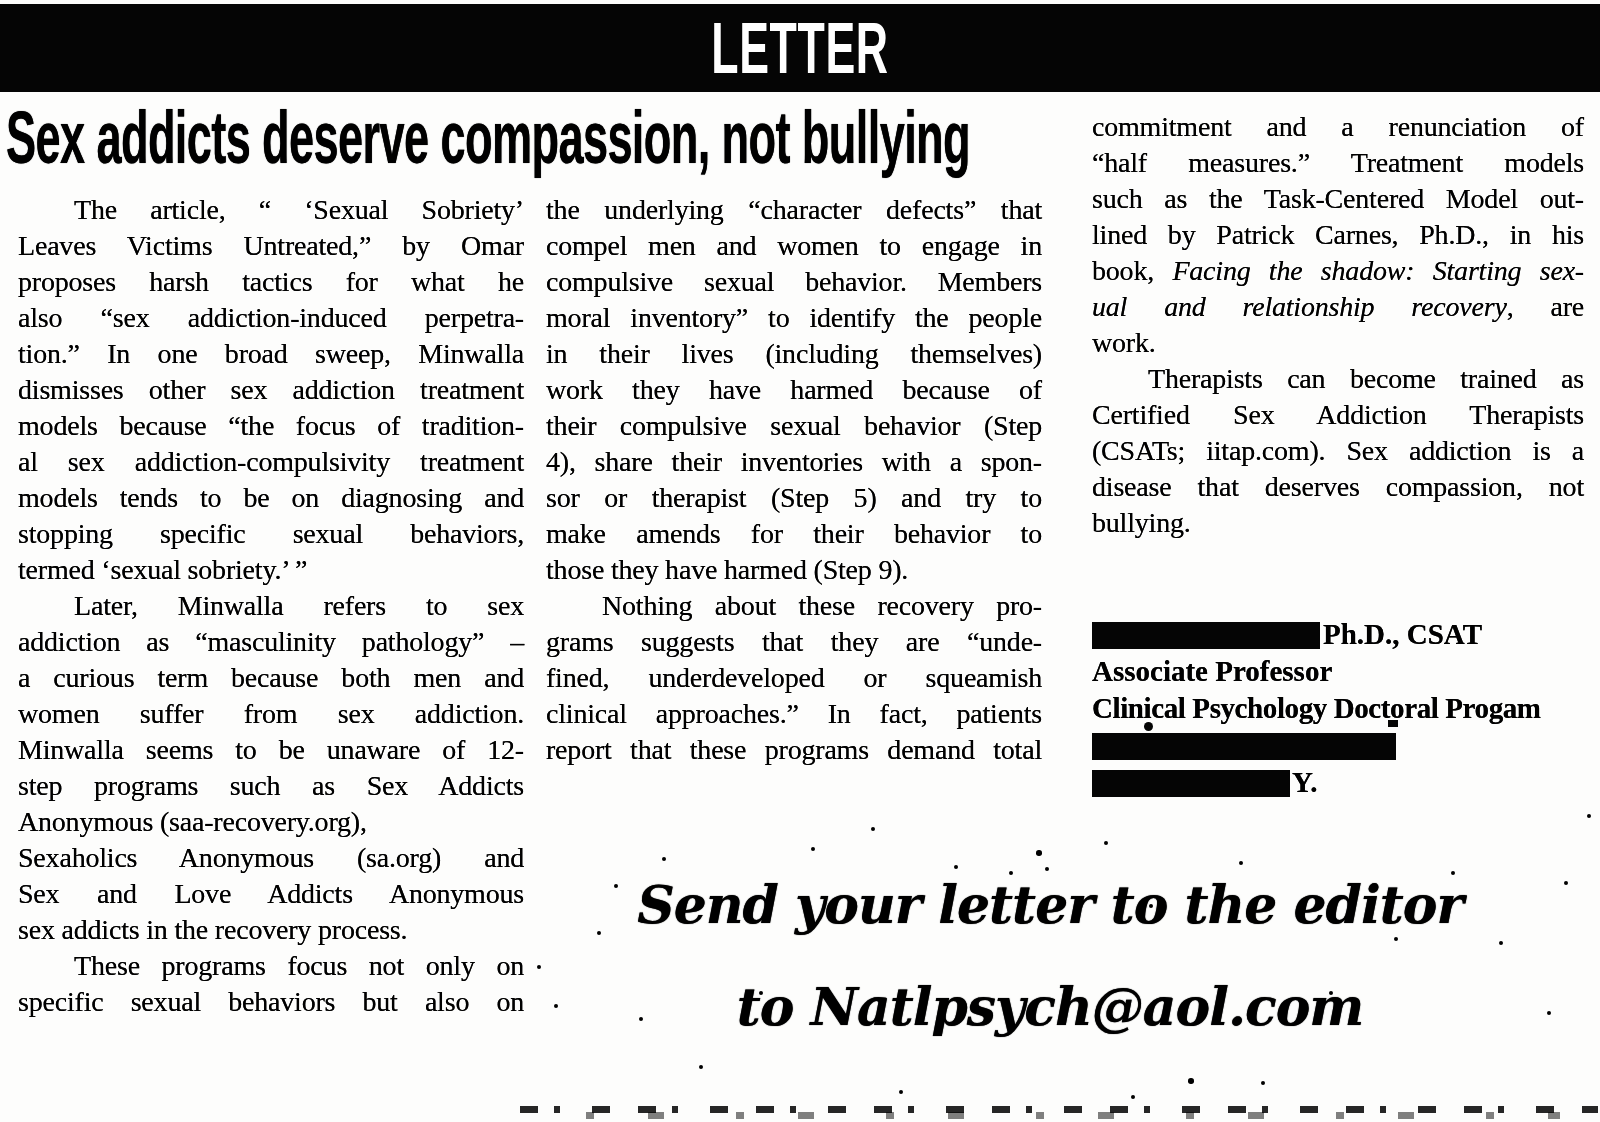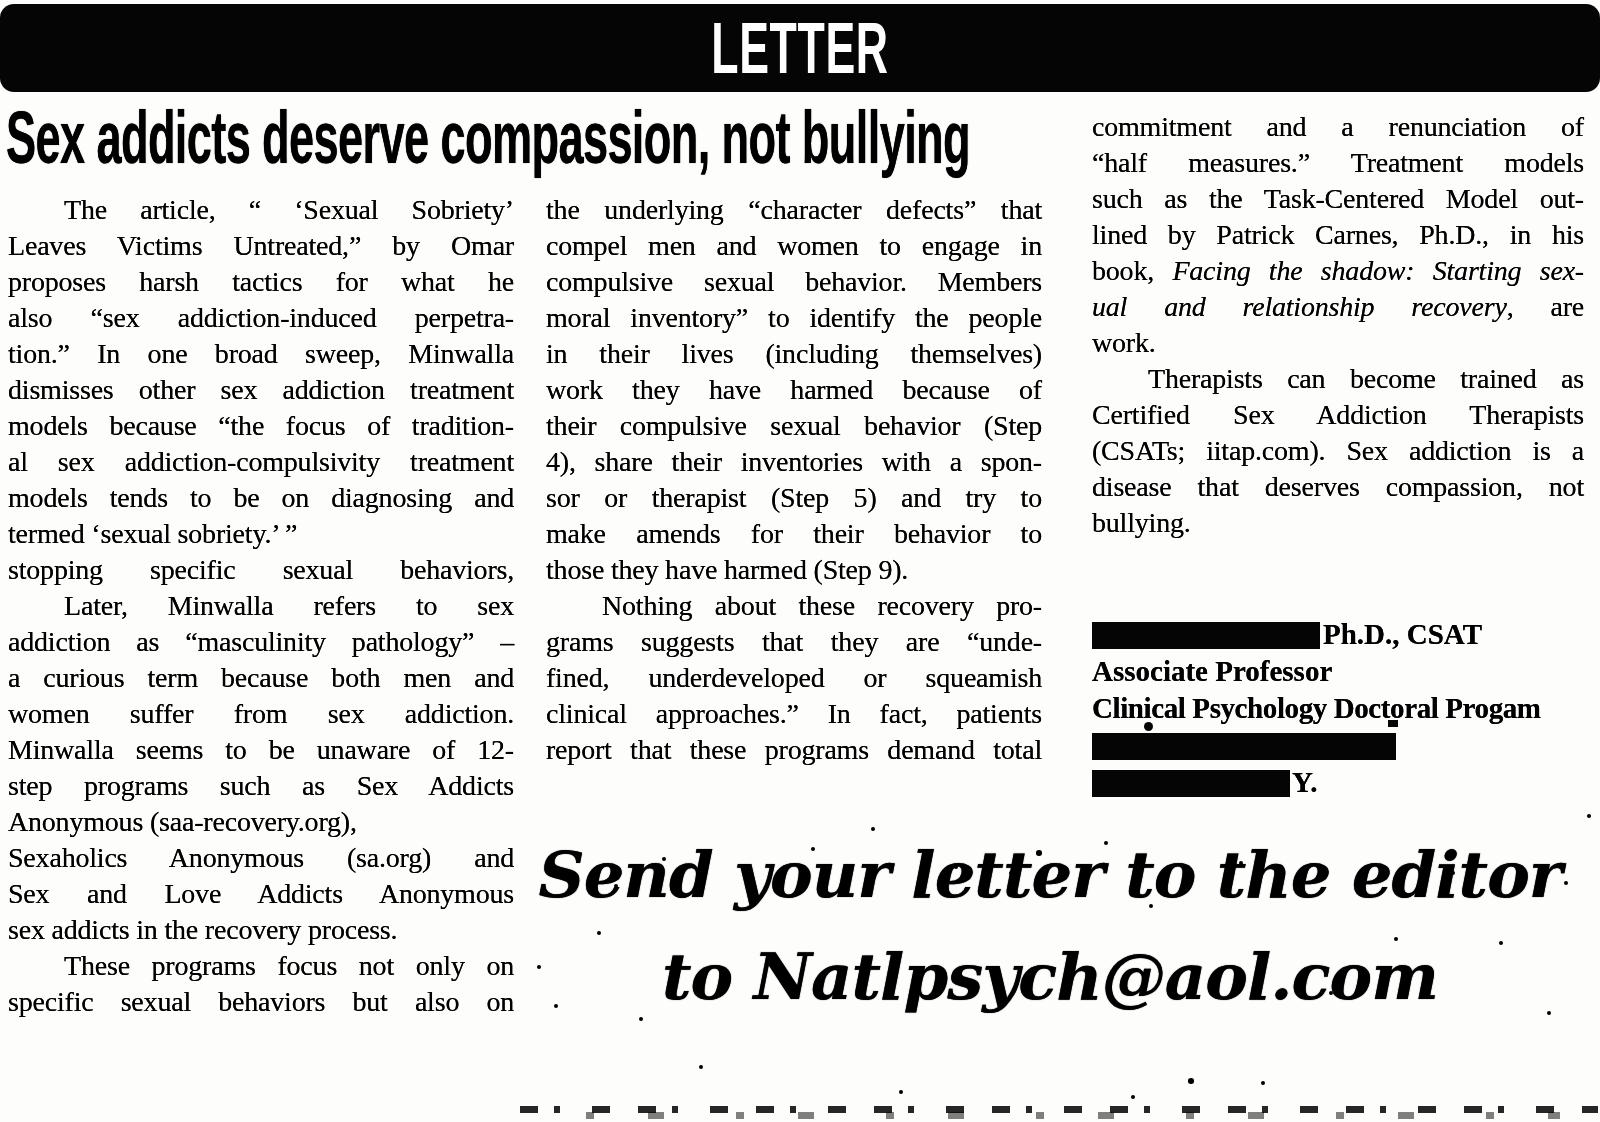--- a/index.html
+++ b/index.html
@@ -4,64 +4,64 @@
 <style>
   html,body{margin:0;padding:0;background:#e8e8e8;}
   #page{
     position:relative;width:1600px;height:1122px;background:#fdfdfc;
     overflow:hidden;color:#000;
     font-family:"Liberation Serif", serif;
   }
   
   .banner{
     position:absolute;left:0;top:4px;width:1600px;height:88px;background:#050505;
-    display:flex;align-items:center;justify-content:center;border-radius:14px;
+    display:flex;align-items:center;justify-content:center;
   }
   .banner-label{
     color:#fff;font-family:"Liberation Sans", sans-serif;font-weight:bold;
     font-size:72px;letter-spacing:1px;transform:scaleX(0.62);transform-origin:center;
     white-space:nowrap;
   }
   
   .headline{
     position:absolute;left:6px;top:96px;height:84px;white-space:nowrap;
     font-family:"Liberation Sans", sans-serif;font-weight:bold;font-size:74px;
     line-height:84px;letter-spacing:-1px;color:#000;
     transform:scaleX(0.61);transform-origin:left center;
     text-shadow:0 0 1px #000;
   }
   
   .col{
     position:absolute;font-size:28px;line-height:36px;letter-spacing:-0.2px;
     text-shadow:0 0 0.5px rgba(0,0,0,.85);
   }
-  #col1{left:8px;top:192px;width:506px;}
+  #col1{left:18px;top:192px;width:506px;}
   #col2{left:546px;top:192px;width:496px;}
   #col3{left:1092px;top:109px;width:492px;}
   .line{text-align:justify;text-align-last:justify;height:36px;overflow:visible;}
   .line.end{text-align-last:left;}
   .line.ind{text-indent:56px;}
   .italic{font-style:italic;}
   
   .sig{
     position:absolute;left:1092px;top:616px;width:510px;
     font-weight:bold;font-size:29px;line-height:37px;
     text-shadow:0 0 0.5px rgba(0,0,0,.85);white-space:nowrap;
   }
   .sig .tight{letter-spacing:-0.4px;}
   .bar{display:inline-block;background:#050505;height:27px;vertical-align:-5px;}
   .bar-name{width:228px;margin-right:3px;}
   .bar-univ{width:304px;}
   .bar-city{width:198px;margin-right:2px;}
   .desc-mark{position:absolute;background:#050505;}
   
   .footer-note{
-    position:absolute;left:500px;top:824px;width:1100px;text-align:center;
+    position:absolute;left:500px;top:854px;width:1100px;text-align:center;
     font-family:"DejaVu Serif", serif;font-style:italic;font-weight:bold;
-    font-size:64px;line-height:102px;letter-spacing:-1px;
+    font-size:52px;line-height:102px;letter-spacing:-1px;
     text-shadow:0 0 1px rgba(0,0,0,.9);
   }
   
   .noise-dots{
     position:absolute;left:0;top:0;width:2px;height:2px;background:transparent;border-radius:50%;
     box-shadow:
       555px 1005px 0 1px #000, 598px 932px 0 1px #000, 640px 1018px 0 1px #000,
       663px 858px 0 1px #000, 700px 1066px 0 1px #000, 760px 992px 0 1px #000,
       812px 848px 0 1px #000, 872px 828px 0 1px #000, 900px 1091px 0 1px #000,
       955px 866px 0 1px #000, 1010px 872px 0 1px #000, 1038px 852px 0 2px #000,
@@ -97,22 +97,22 @@
   <div id="col1" class="col">
     <div class="line ind">The article, “ ‘Sexual Sobriety’</div>
     <div class="line">Leaves Victims Untreated,” by Omar</div>
     <div class="line">proposes harsh tactics for what he</div>
     <div class="line">also “sex addiction-induced perpetra-</div>
     <div class="line">tion.” In one broad sweep, Minwalla</div>
     <div class="line">dismisses other sex addiction treatment</div>
     <div class="line">models because “the focus of tradition-</div>
     <div class="line">al sex addiction-compulsivity treatment</div>
     <div class="line">models tends to be on diagnosing and</div>
+    <div class="line">stopping specific sexual behaviors,</div>
     <div class="line end">termed ‘sexual sobriety.’ ”</div>
-    <div class="line">stopping specific sexual behaviors,</div>
     <div class="line ind">Later, Minwalla refers to sex</div>
     <div class="line">addiction as “masculinity pathology” –</div>
     <div class="line">a curious term because both men and</div>
     <div class="line">women suffer from sex addiction.</div>
     <div class="line">Minwalla seems to be unaware of 12-</div>
     <div class="line">step programs such as Sex Addicts</div>
     <div class="line end">Anonymous (saa-recovery.org),</div>
     <div class="line">Sexaholics Anonymous (sa.org) and</div>
     <div class="line">Sex and Love Addicts Anonymous</div>
     <div class="line end">sex addicts in the recovery process.</div>

